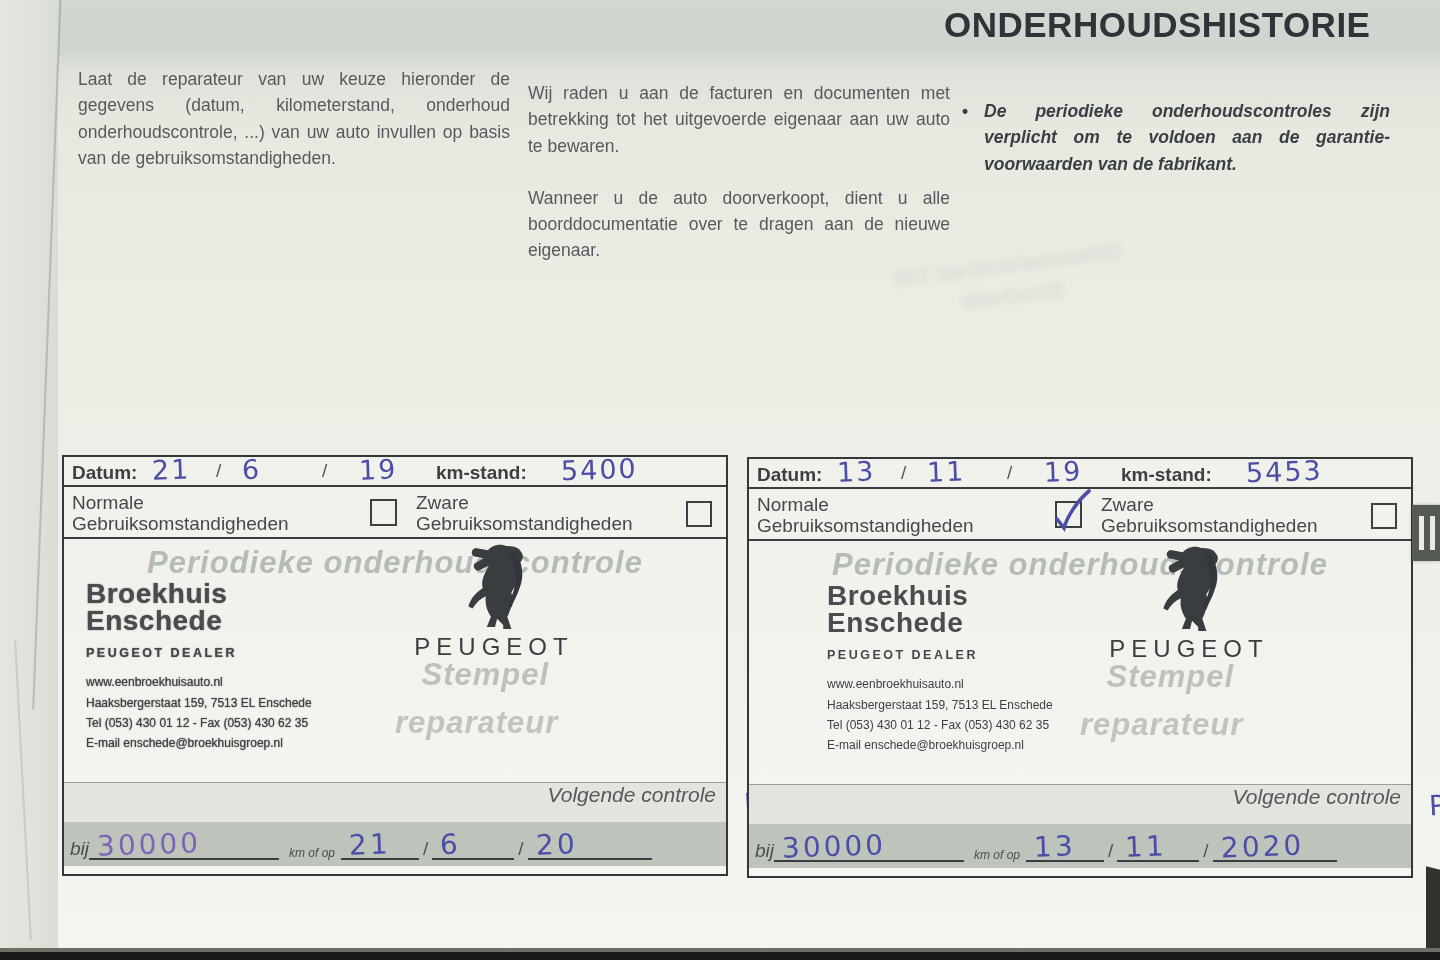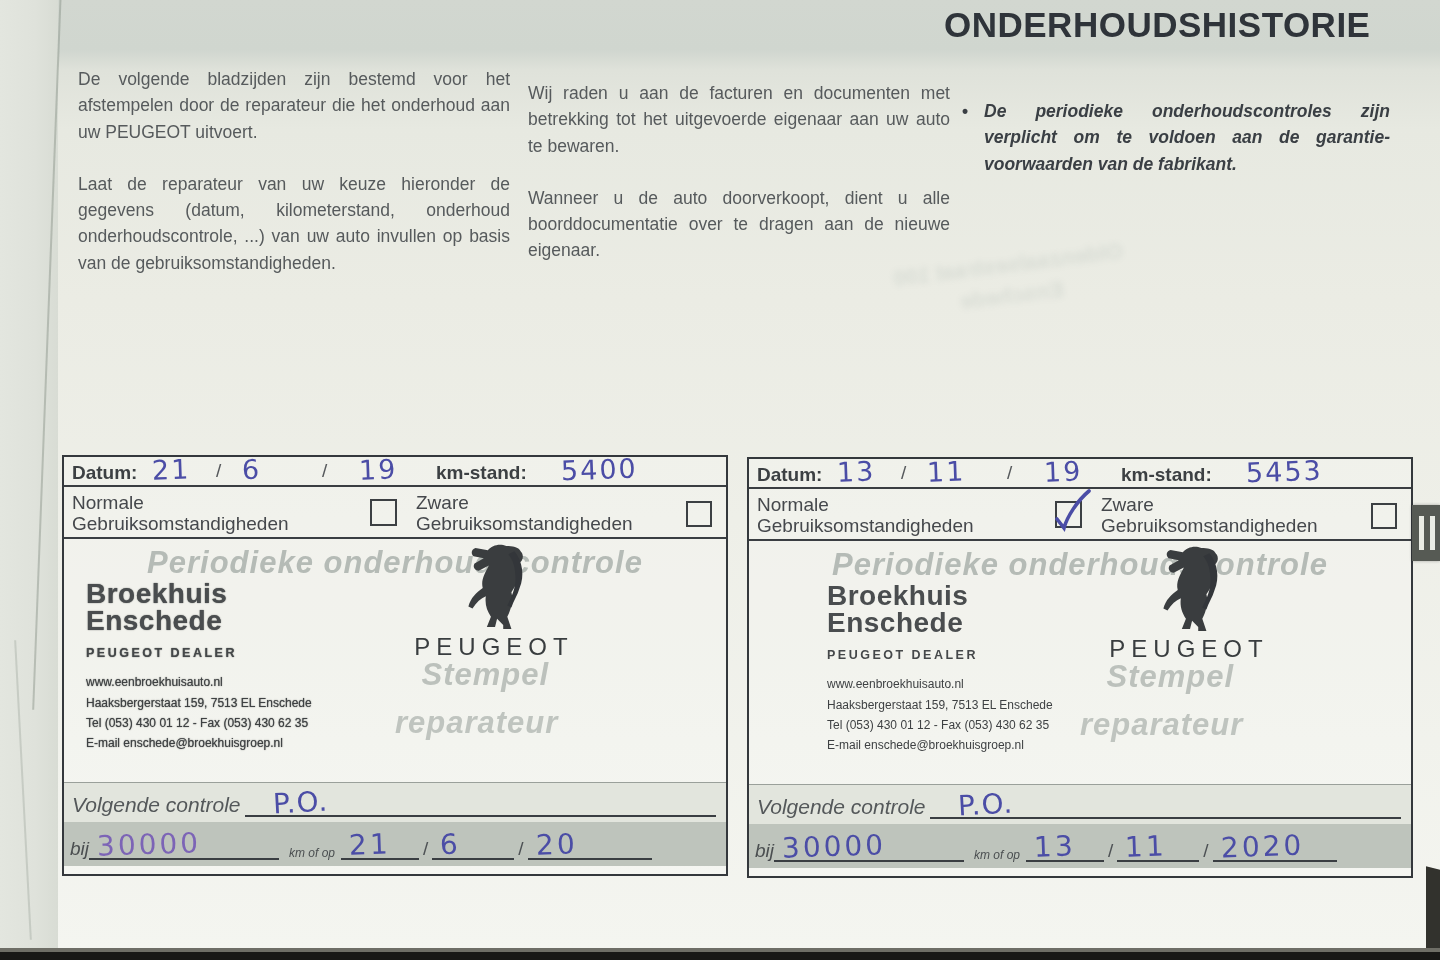--- a/index.html
+++ b/index.html
@@ -113,21 +113,21 @@
   .logo { position:absolute; left:330px; top:4px; width:200px; text-align:center; }
   .box1 .logo { left:340px; }
   .logo svg { display:block; margin:0 auto; }
   .wordmark { margin-top:4px; font-size:24px; font-weight:normal; letter-spacing:6px;
               color:#393d3f; }
   .smudge .logo { filter:blur(.4px); }
 
   
   .r-volg { position:relative; height:40px; background:#e2e5dd;
             border-top:1px solid #9aa09a; display:flex; align-items:flex-end;
-            padding:0 10px 5px 8px; }
+            padding:0 10px 5px 8px;flex-direction:column; }
   .volg-lbl { font-style:italic; font-size:21px; color:#54585a; white-space:nowrap; }
   .volg-line { flex:1; border-bottom:2px solid #3a3e42; height:30px; position:relative;
                margin-left:4px; }
   .volg-line .hw { position:absolute; left:28px; bottom:-4px; font-size:28px;
                    transform:rotate(-3deg); letter-spacing:1px; }
 
   
   .r-bij { position:relative; height:44px; background:#bec4bc; display:flex;
            align-items:flex-end; padding:0 12px 6px 6px; }
   .bij-lbl, .kmop-lbl { font-style:italic; font-size:19px; color:#4a4e50;
@@ -146,21 +146,20 @@
 
 <div class="page">
 
   <div class="left-stack"></div>
   <div class="page-crease"></div>
   <div class="page-crease2"></div>
 
   <div class="title">ONDERHOUDSHISTORIE</div>
 
   <div class="col col1">
-    <p>De volgende bladzijden zijn bestemd voor het afstempelen door de reparateur die het onderhoud aan uw PEUGEOT uitvoert.</p>
     <p>Laat de reparateur van uw keuze hieronder de gegevens (datum, kilometerstand, onderhoud onderhoudscontrole, ...) van uw auto invullen op basis van de gebruiksomstandigheden.</p>
   </div>
   <div class="col col2">
     <p>Wij raden u aan de facturen en documenten met betrekking tot het uitgevoerde eigenaar aan uw auto te bewaren.</p>
     <p>Wanneer u de auto doorverkoopt, dient u alle boorddocumentatie over te dragen aan de nieuwe eigenaar.</p>
   </div>
   <div class="col col3">
     <span class="bullet">•</span>
     <span>De periodieke onderhoudscontroles zijn verplicht om te voldoen aan de garantie-voorwaarden van de fabrikant.</span>
   </div>

